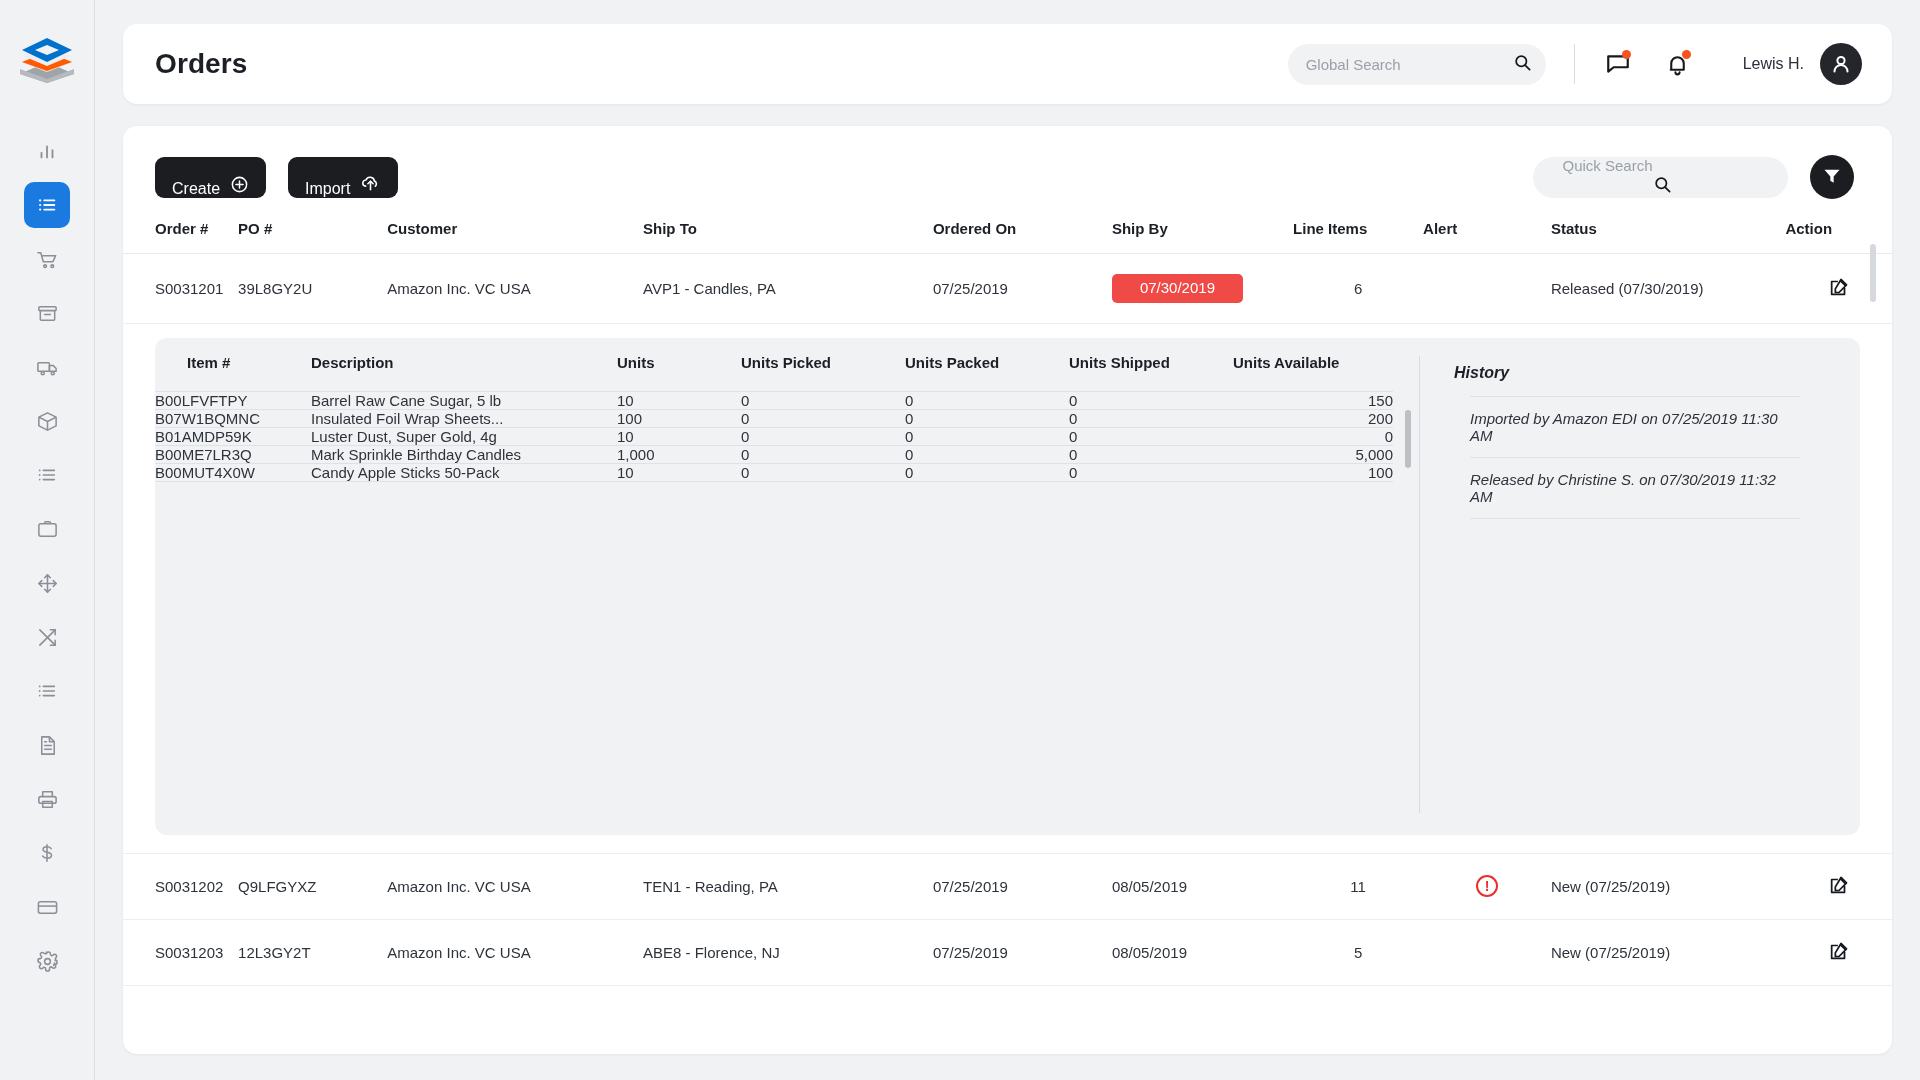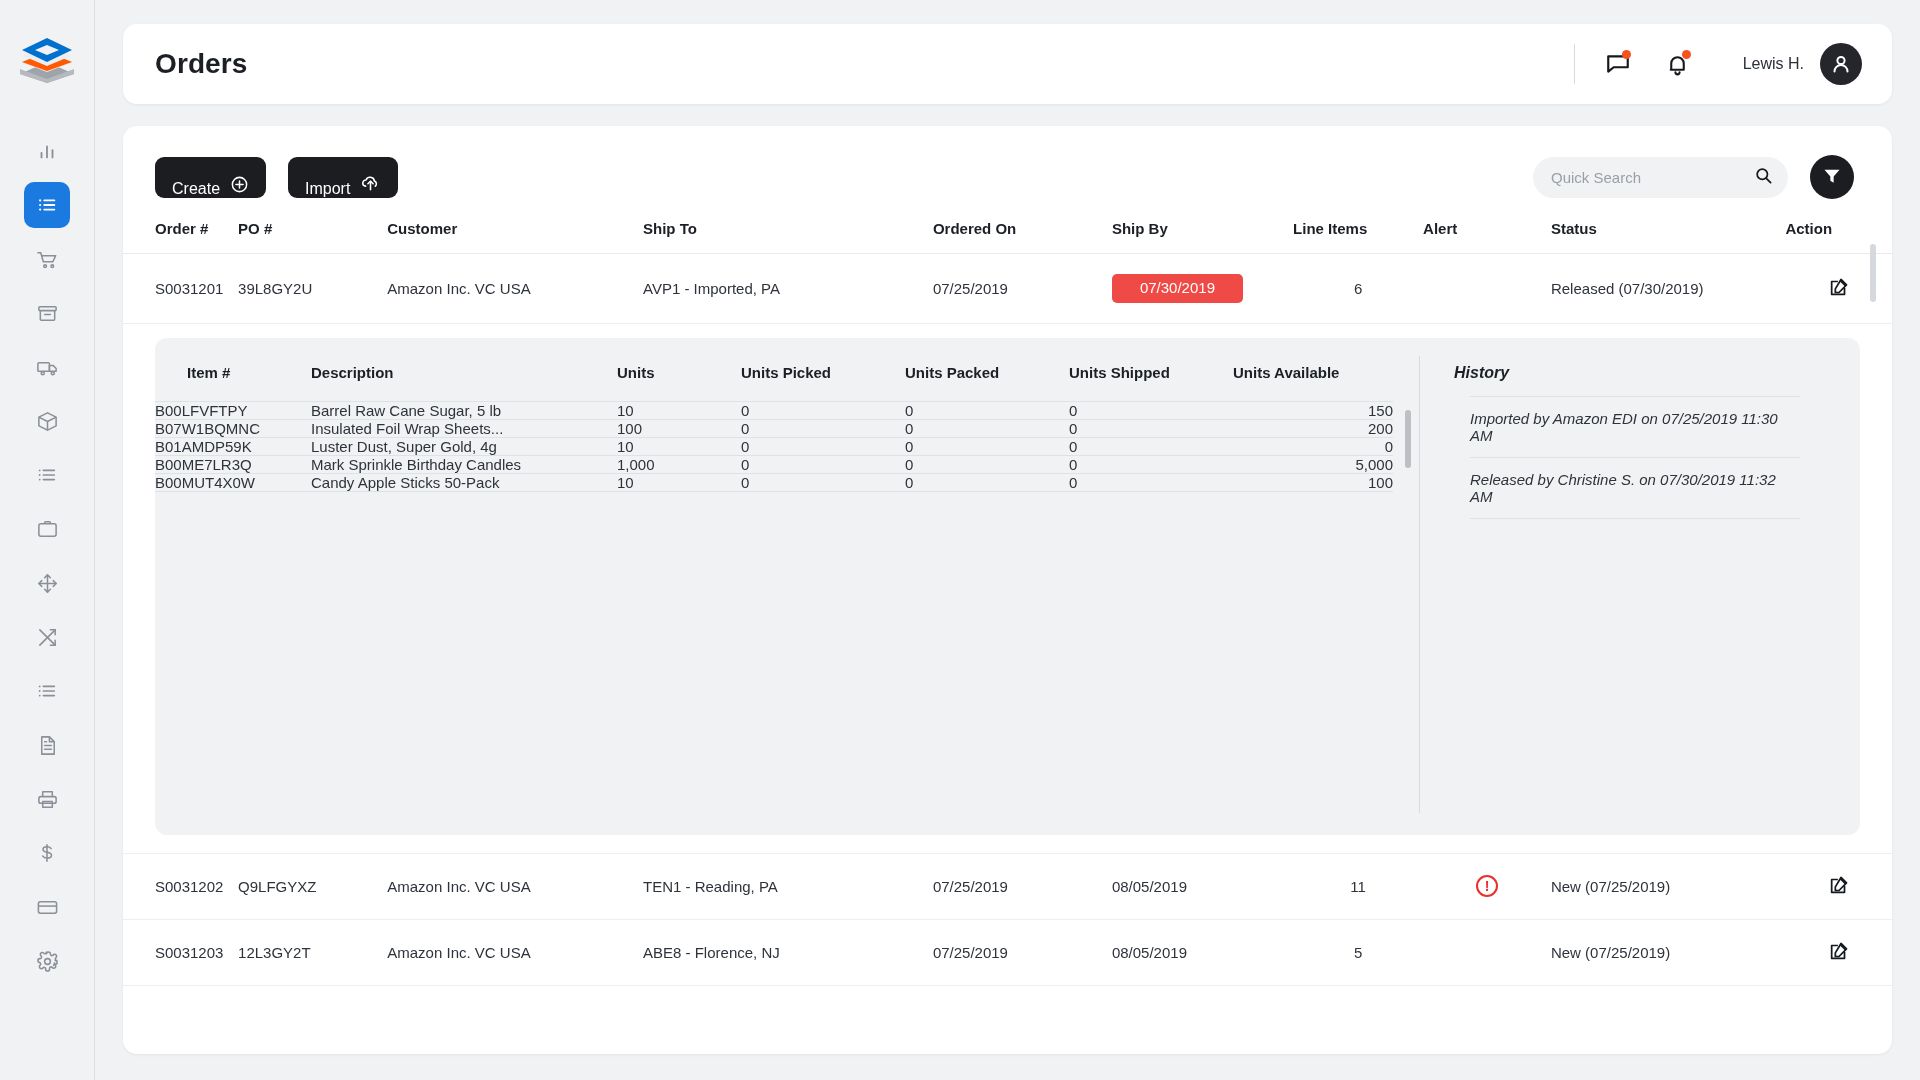--- a/index.html
+++ b/index.html
@@ -81,21 +81,21 @@
   .btn-dark {
     height: 41px; background: #1c1d21; color: #fff; border: none; border-radius: 9px;
     font-family: "Liberation Sans", sans-serif; font-size: 16px;
     display: inline-flex; align-items: flex-end; gap: 10px; padding: 0 17px;
     cursor: pointer;
   }
   .btn-dark + .btn-dark { margin-left: 22px; }
   .toolbar-right { margin-left: auto; display: flex; align-items: center; }
   .quick-search {
     width: 255px; height: 41px; background: #f1f2f4; border-radius: 21px;
-    display: flex; align-items: center; padding: 0 15px 0 18px; margin-right: 22px;
+    display: flex; align-items: center; padding: 0 15px 0 18px; margin-right: 22px; flex-direction: column;
   }
   .quick-search input {
     border: none; outline: none; background: transparent; flex: 1;
     font-family: "Liberation Sans", sans-serif; font-size: 15px; color: #3a3f47;
   }
   .quick-search input::placeholder { color: #9aa0a8; }
   .filter-btn {
     width: 44px; height: 44px; border-radius: 50%; background: #1c1d21;
     display: flex; align-items: center; justify-content: center; color: #fff;
     border: none; cursor: pointer;
@@ -134,21 +134,21 @@
     align-items: center; justify-content: center; line-height: 1;
   }
   .edit-btn { background: none; border: none; cursor: pointer; color: #15181d; padding:0; }
 
   
   .detail-row td { padding: 0 !important; border-bottom: 1px solid #eceef0; }
   .detail-panel {
     background: #f1f2f4; border-radius: 12px; margin: 14px 32px 18px 32px;
     display: flex; height: 497px; overflow: hidden;
   }
-  .items-side { flex: 0 0 1152px; padding: 26px 0 0 0; position: relative; }
+  .items-side { flex: 0 0 1152px; padding: 16px 0 0 0; position: relative; }
   .items-scroll { height: 428px; overflow: hidden; position: relative; padding-right: 26px; }
   table.items { width: 100%; border-collapse: collapse; table-layout: fixed; }
   table.items th {
     text-align: left; font-size: 15px; font-weight: bold; color: #1c2026;
     padding: 0 0 20px 0; border-bottom: 1px solid #dfe1e4;
   }
   table.items td {
     font-size: 15px; color: #2e333b; padding: 18px 0; border-bottom: 1px solid #dfe1e4;
   }
   table.items tr:last-child td { border-bottom: 1px solid #dfe1e4; }
@@ -321,20 +321,29 @@
           </svg>
       </div>
     </nav>
   </aside>
 
   <div class="main">
 
     <div class="header-card">
       <div class="page-title">Orders</div>
       <div class="header-right">
+        <div class="global-search">
+          <input type="text" placeholder="Global Search" style="">
+          <span>
+            <svg width="19" height="19" viewBox="0 0 24 24" fill="none" stroke="#15181d" stroke-width="2.2" stroke-linecap="round">
+                <circle cx="10.5" cy="10.5" r="6.5"></circle>
+                <line x1="15.5" y1="15.5" x2="21" y2="21"></line>
+              </svg>
+          </span>
+        </div>
         <div class="hdr-divider"></div>
         <div class="hdr-icon">
           <svg width="26" height="26" viewBox="0 0 24 24" fill="none" stroke="#15181d" stroke-width="2" stroke-linejoin="round">
               <path d="M3 5h18v10H8l-5 4z"></path>
             </svg>
           <span class="dot"></span>
         </div>
         <div class="hdr-icon">
           <svg width="25" height="25" viewBox="0 0 24 24" fill="none" stroke="#15181d" stroke-width="2" stroke-linejoin="round" stroke-linecap="round">
               <path d="M6 17V11a6 6 0 0 1 12 0v6H5.5"></path>
@@ -411,21 +420,21 @@
               <th class="c-status">Status</th>
               <th class="c-action">Action</th>
             </tr>
           </thead>
           <tbody>
 
             <tr>
               <td class="c-order">S0031201</td>
               <td class="c-po">39L8GY2U</td>
               <td class="c-cust">Amazon Inc. VC USA</td>
-              <td class="c-ship">AVP1 - Imported, PA</td>
+              <td class="c-ship">AVP1 - Candles, PA</td>
               <td class="c-ordon">07/25/2019</td>
               <td class="c-shipby">
                 <span class="pill-red">07/30/2019</span>
               </td>
               <td class="c-line">6</td>
               <td class="c-alert"></td>
               <td class="c-status">Released (07/30/2019)</td>
               <td class="c-action">
                 <button class="edit-btn">
                   <svg width="22" height="22" viewBox="0 0 24 24" fill="none" stroke="#15181d" stroke-width="1.9" stroke-linejoin="round">

